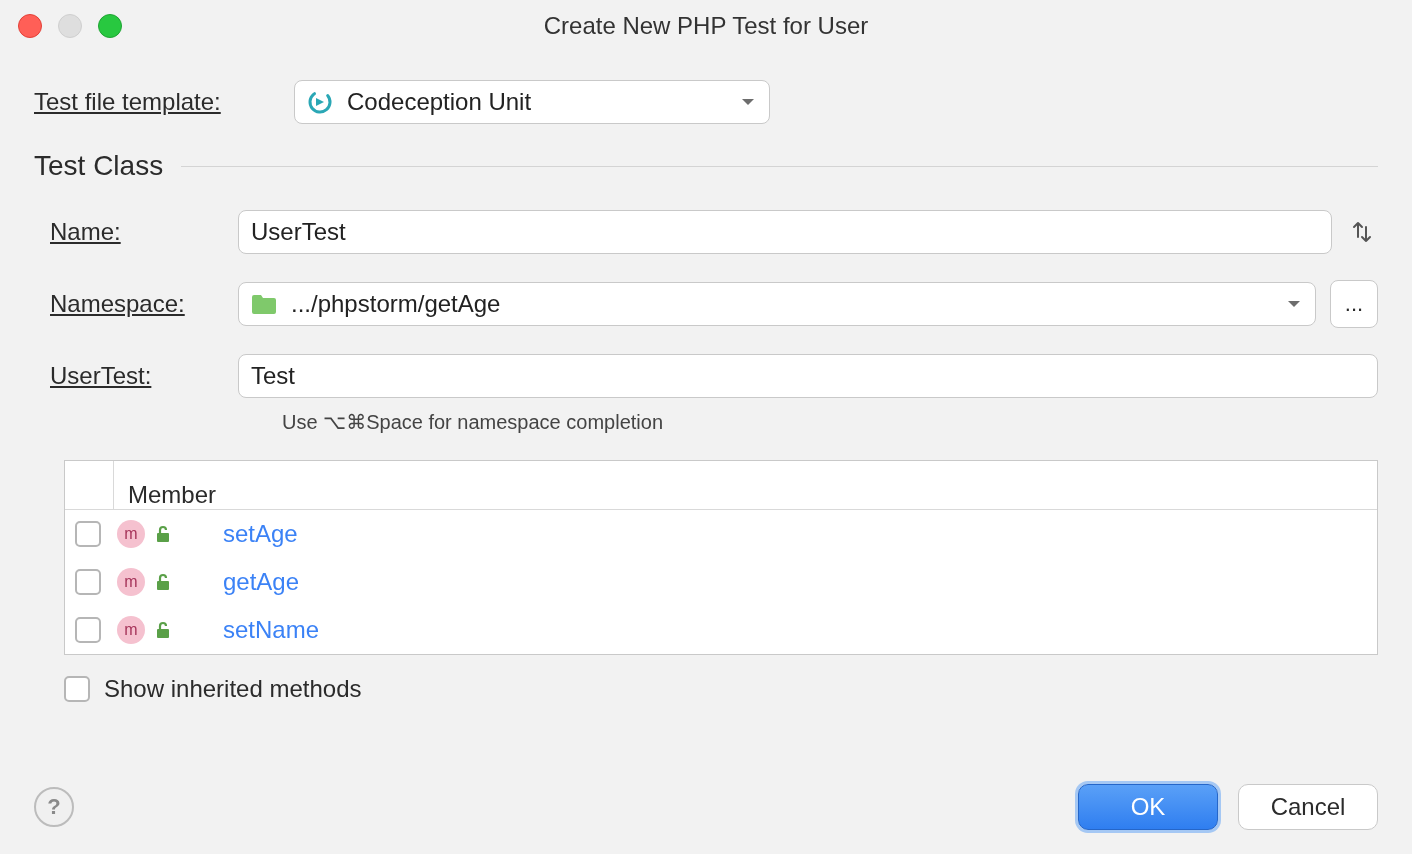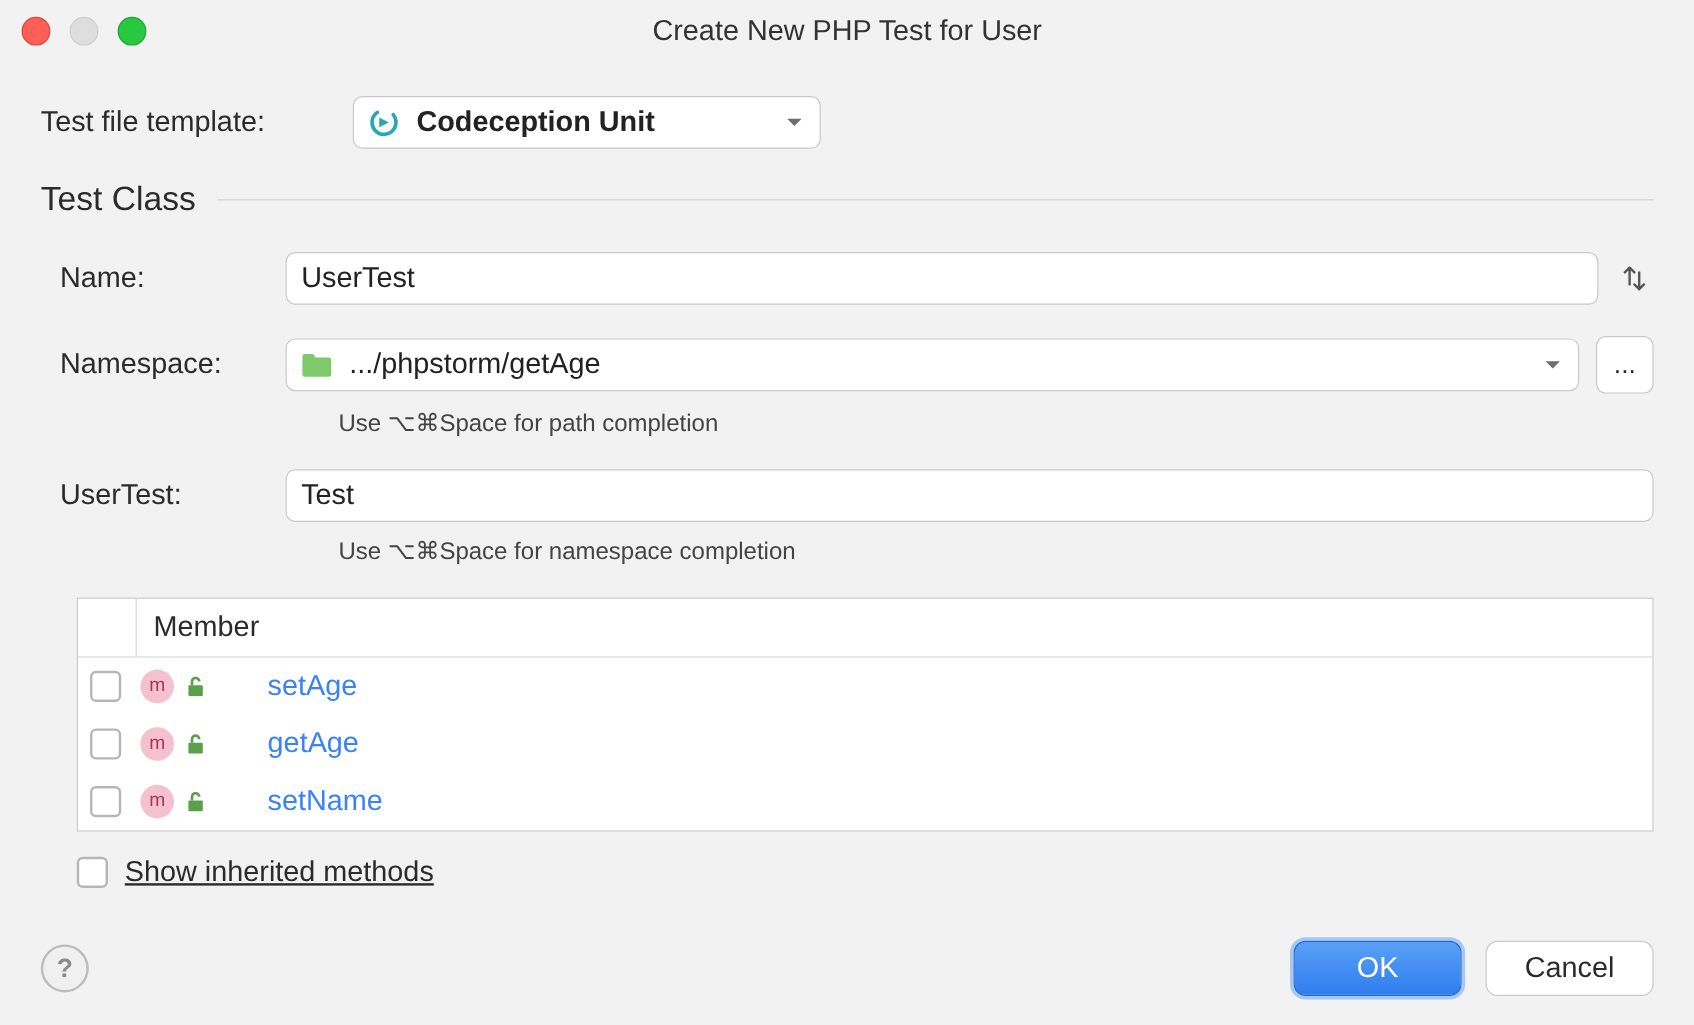--- a/index.html
+++ b/index.html
@@ -45,20 +45,21 @@
 
   .row {
     display: flex; align-items: center;
     margin-bottom: 26px;
   }
   .label {
     font-size: 24px;
     color: #2b2b2b;
     width: 218px;
     flex-shrink: 0;
+    text-decoration: underline;
   }
   .label-right { width: 188px; margin-left: 16px; }
   .hint {
     font-size: 20px;
     color: #444;
     margin-top: -14px;
     margin-bottom: 26px;
     margin-left: 248px;
   }
 
@@ -69,25 +70,24 @@
     border-radius: 8px;
     font-size: 24px;
     color: #222;
     padding: 0 12px;
     box-sizing: border-box;
     display: flex; align-items: center;
     outline: none;
   }
   .text-input { width: 100%; }
   .combo {
-    width: 390px;
+    width: 476px;
     justify-content: space-between;
     cursor: default;
     gap: 10px;
-    font-weight: bold;
   }
   .combo .combo-left { display: flex; align-items: center; gap: 14px; }
   .dropdown-arrow svg { display: block; }
 
   .codeception-icon svg { display: block; }
 
   .group-header {
     display: flex; align-items: center;
     margin-bottom: 28px;
   }
@@ -132,21 +132,21 @@
   }
 
   .members-box {
     margin-left: 30px;
     border: 1px solid #c9c9c9;
     background: #ffffff;
     display: flex; flex-direction: column;
   }
   .members-header {
     height: 48px;
-    display: flex; align-items: center;
+    display: flex; align-items: flex-end;
     border-bottom: 1px solid #d9d9d9;
   }
   .members-header .col-check {
     width: 48px; height: 100%;
     border-right: 1px solid #d9d9d9;
   }
   .members-header .col-name {
     padding-left: 14px;
     font-size: 24px;
     color: #2b2b2b;
@@ -188,21 +188,21 @@
     color: #3b82f6;
     margin-left: 40px;
   }
 
   .show-inherited {
     display: flex; align-items: center;
     margin-left: 30px;
     margin-top: 20px;
     gap: 14px;
   }
-  .show-inherited .lbl { font-size: 24px; color: #2b2b2b; text-decoration: underline; }
+  .show-inherited .lbl { font-size: 24px; color: #2b2b2b; }
 
   .footer {
     height: 76px;
     display: flex; align-items: center;
     padding: 0 34px 18px 34px;
     box-sizing: border-box;
     margin-top: auto;
   }
   .help-btn {
     width: 36px; height: 36px;
@@ -307,21 +307,20 @@
           </div>
           <span class="dropdown-arrow">
             <svg width="18" height="18" viewBox="0 0 18 18">
                 <path d="M3 6 L9 12 L15 6 Z" fill="#6d6d6d"></path>
               </svg>
           </span>
         </div>
         <div class="browse-btn">...</div>
       </div>
     </div>
-    <div class="hint">Use ⌥⌘Space for path completion</div>
 
     <div class="row">
       <div class="label label-right">UserTest:</div>
       <input class="text-input" value="Test" style="">
     </div>
     <div class="hint">Use ⌥⌘Space for namespace completion</div>
 
     <div class="members-box">
       <div class="members-header">
         <div class="col-check"></div>

